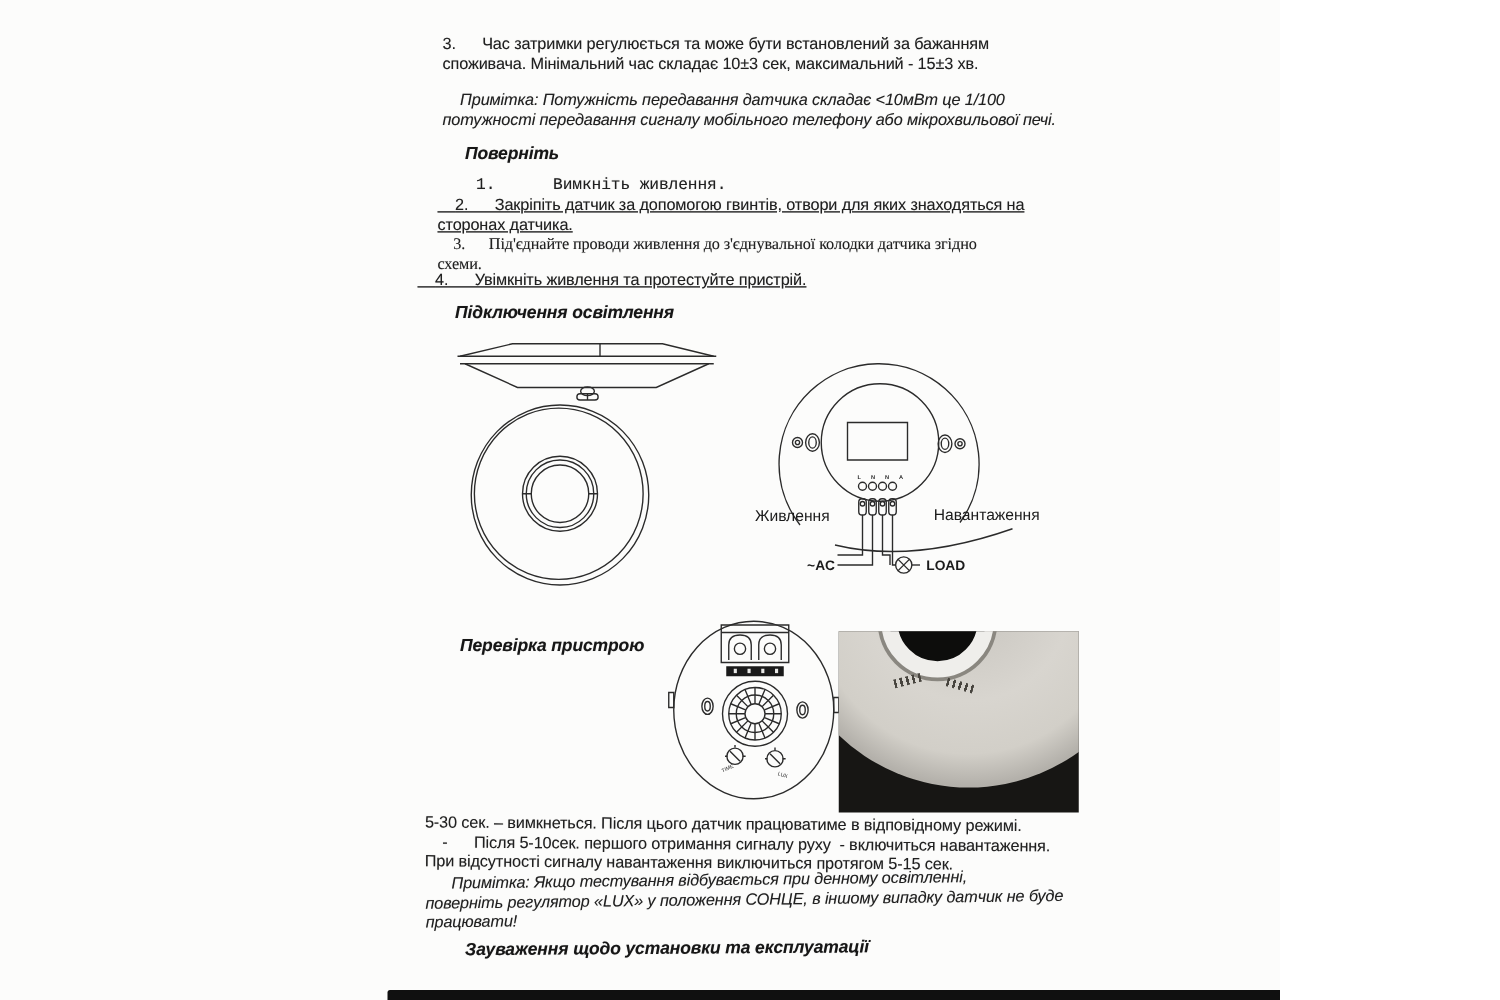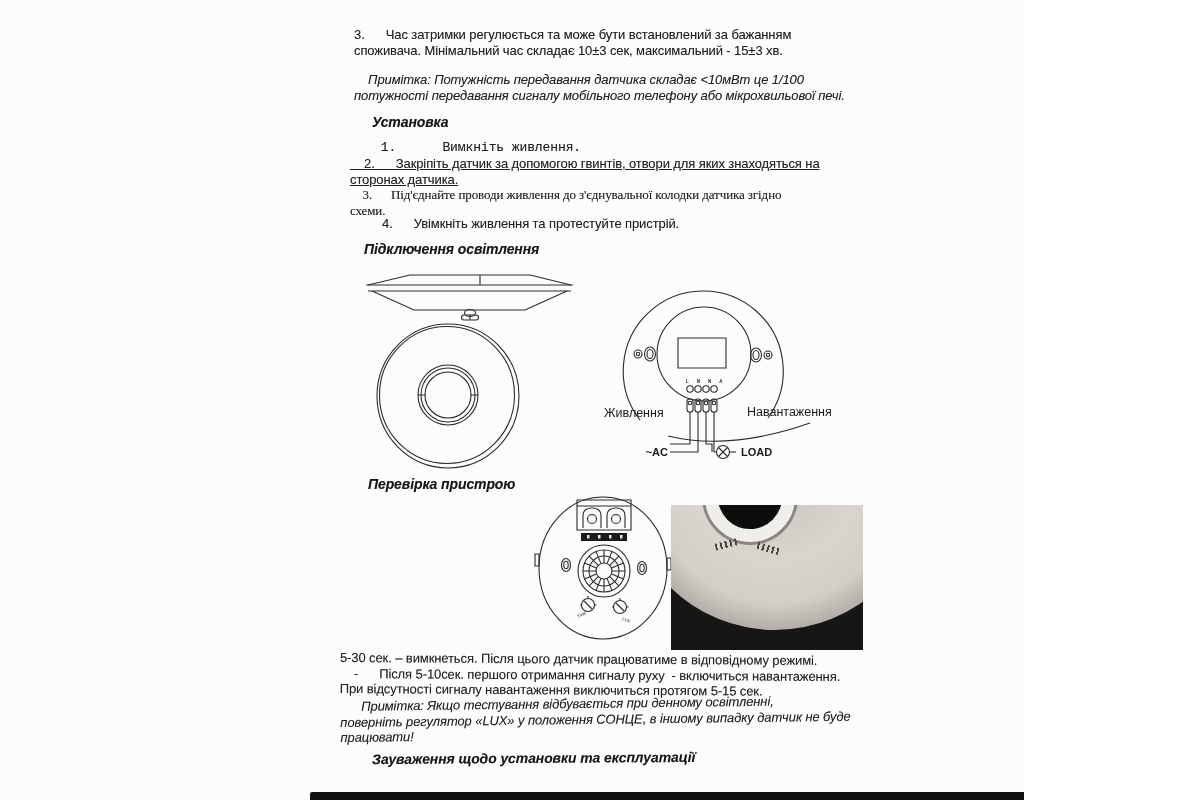--- a/index.html
+++ b/index.html
@@ -65,28 +65,28 @@
 <body>
 
 <div class="page">
 
   <div class="txt" style="left:354px;top:27px;">3.      Час затримки регулюється та може бути встановлений за бажанням
 споживача. Мінімальний час складає 10±3 сек, максимальний - 15±3 хв.</div>
 
   <div class="txt it" style="left:354px;top:72px;">    Примітка: Потужність передавання датчика складає &lt;10мВт це 1/100
 потужності передавання сигналу мобільного телефону або мікрохвильової печі.</div>
 
-  <div class="hd" style="left:372px;top:114px;">Установка</div>
+  <div class="hd" style="left:372px;top:114px;">Поверніть</div>
 
   <div class="txt" style="left:350px;top:140px;font-family:Liberation Mono, monospace;">    1.      Вимкніть живлення.</div>
   <div class="txt" style="left:350px;top:156px;text-decoration:underline;">    2.      Закріпіть датчик за допомогою гвинтів, отвори для яких знаходяться на
 сторонах датчика.</div>
   <div class="txt" style="left:350px;top:187px;font-family:Liberation Serif, serif;">    3.      Під'єднайте проводи живлення до з'єднувальної колодки датчика згідно
 схеми.</div>
-  <div class="txt" style="left:368px;top:216px;">    4.      Увімкніть живлення та протестуйте пристрій.</div>
+  <div class="txt" style="left:334px;top:216px;text-decoration:underline;">    4.      Увімкніть живлення та протестуйте пристрій.</div>
 
   <div class="hd" style="left:364px;top:241px;">Підключення освітлення</div>
 
   <svg style="left:362px;top:271px;" width="215" height="50" viewBox="0 0 215 50">
     <path class="line" d="M6,14 L48,4 L168,4 L209,14"></path>
     <path class="line" d="M4,14 H211"></path>
     <path class="line" d="M6,20 H209"></path>
     <path class="line" d="M118,4 V14"></path>
     <path class="line" d="M10,20 L52,39 L163,39 L205,20"></path>
     <ellipse class="line" cx="108" cy="42" rx="5.5" ry="3.5"></ellipse>
@@ -136,21 +136,21 @@
     <path class="line" d="M114,144 V184 H116.4"></path>
     <circle class="line" cx="123" cy="184" r="6.5"></circle>
     <path class="line" d="M118.5,179.5 L127.5,188.5 M118.5,188.5 L127.5,179.5"></path>
     <path class="line" d="M129.5,184 H136"></path>
     <text class="svgtxt" x="4" y="149" font-size="12.5">Живлення</text>
     <text class="svgtxt" x="147" y="148" font-size="12.5">Навантаження</text>
     <text class="svgtxt" x="68" y="188" font-size="11" font-weight="bold" text-anchor="end">~AC</text>
     <text class="svgtxt" x="141" y="188" font-size="11" font-weight="bold">LOAD</text>
   </svg>
 
-  <div class="hd" style="left:368px;top:476px;font-style:italic;">Перевірка пристрою</div>
+  <div class="hd" style="left:368px;top:508px;font-style:italic;">Перевірка пристрою</div>
 
 
   <svg style="left:532px;top:492px;" width="142" height="152" viewBox="0 0 142 152">
     <ellipse class="line" cx="71" cy="76" rx="64" ry="71"></ellipse>
     <rect class="line" x="3" y="62" width="4" height="12"></rect>
     <rect class="line" x="135" y="66" width="4" height="12"></rect>
     <rect class="line" x="45" y="8" width="54" height="30"></rect>
     <path class="line" d="M45,14 H99"></path>
     <path class="line" d="M51,36 V24 Q51,16 60,16 Q69,16 69,24 V36"></path>
     <path class="line" d="M75,36 V24 Q75,16 84,16 Q93,16 93,24 V36"></path>

